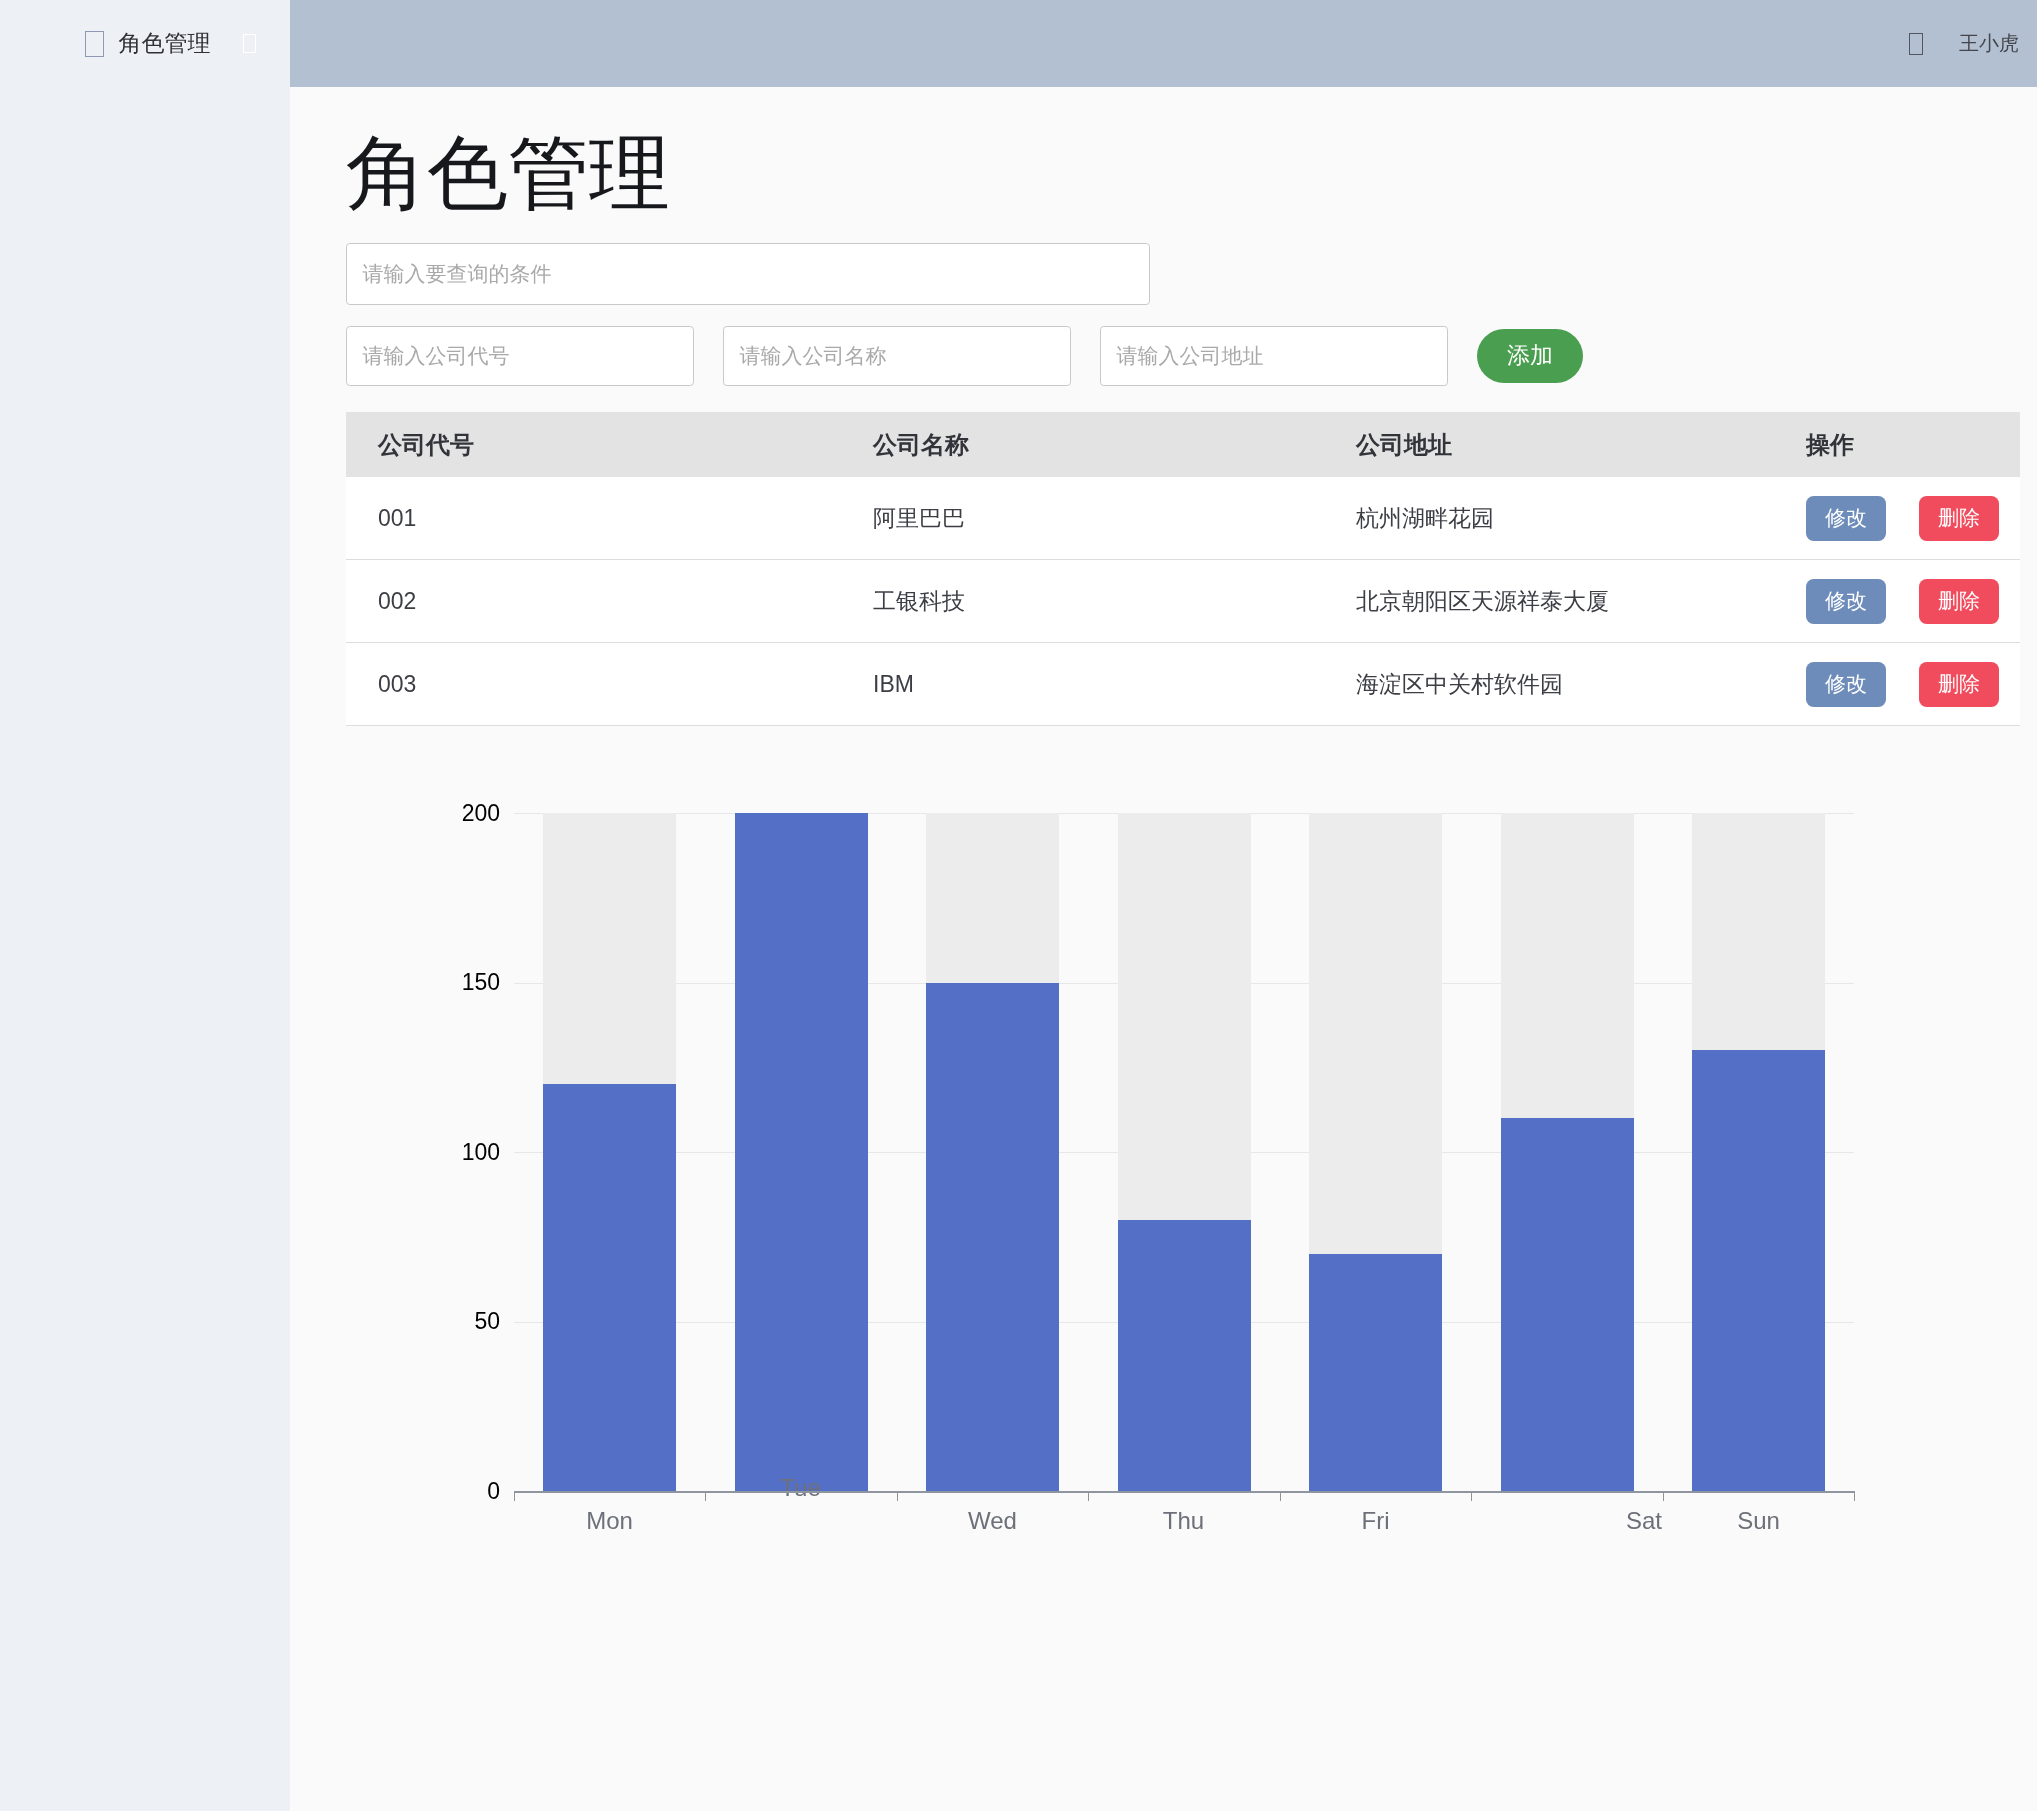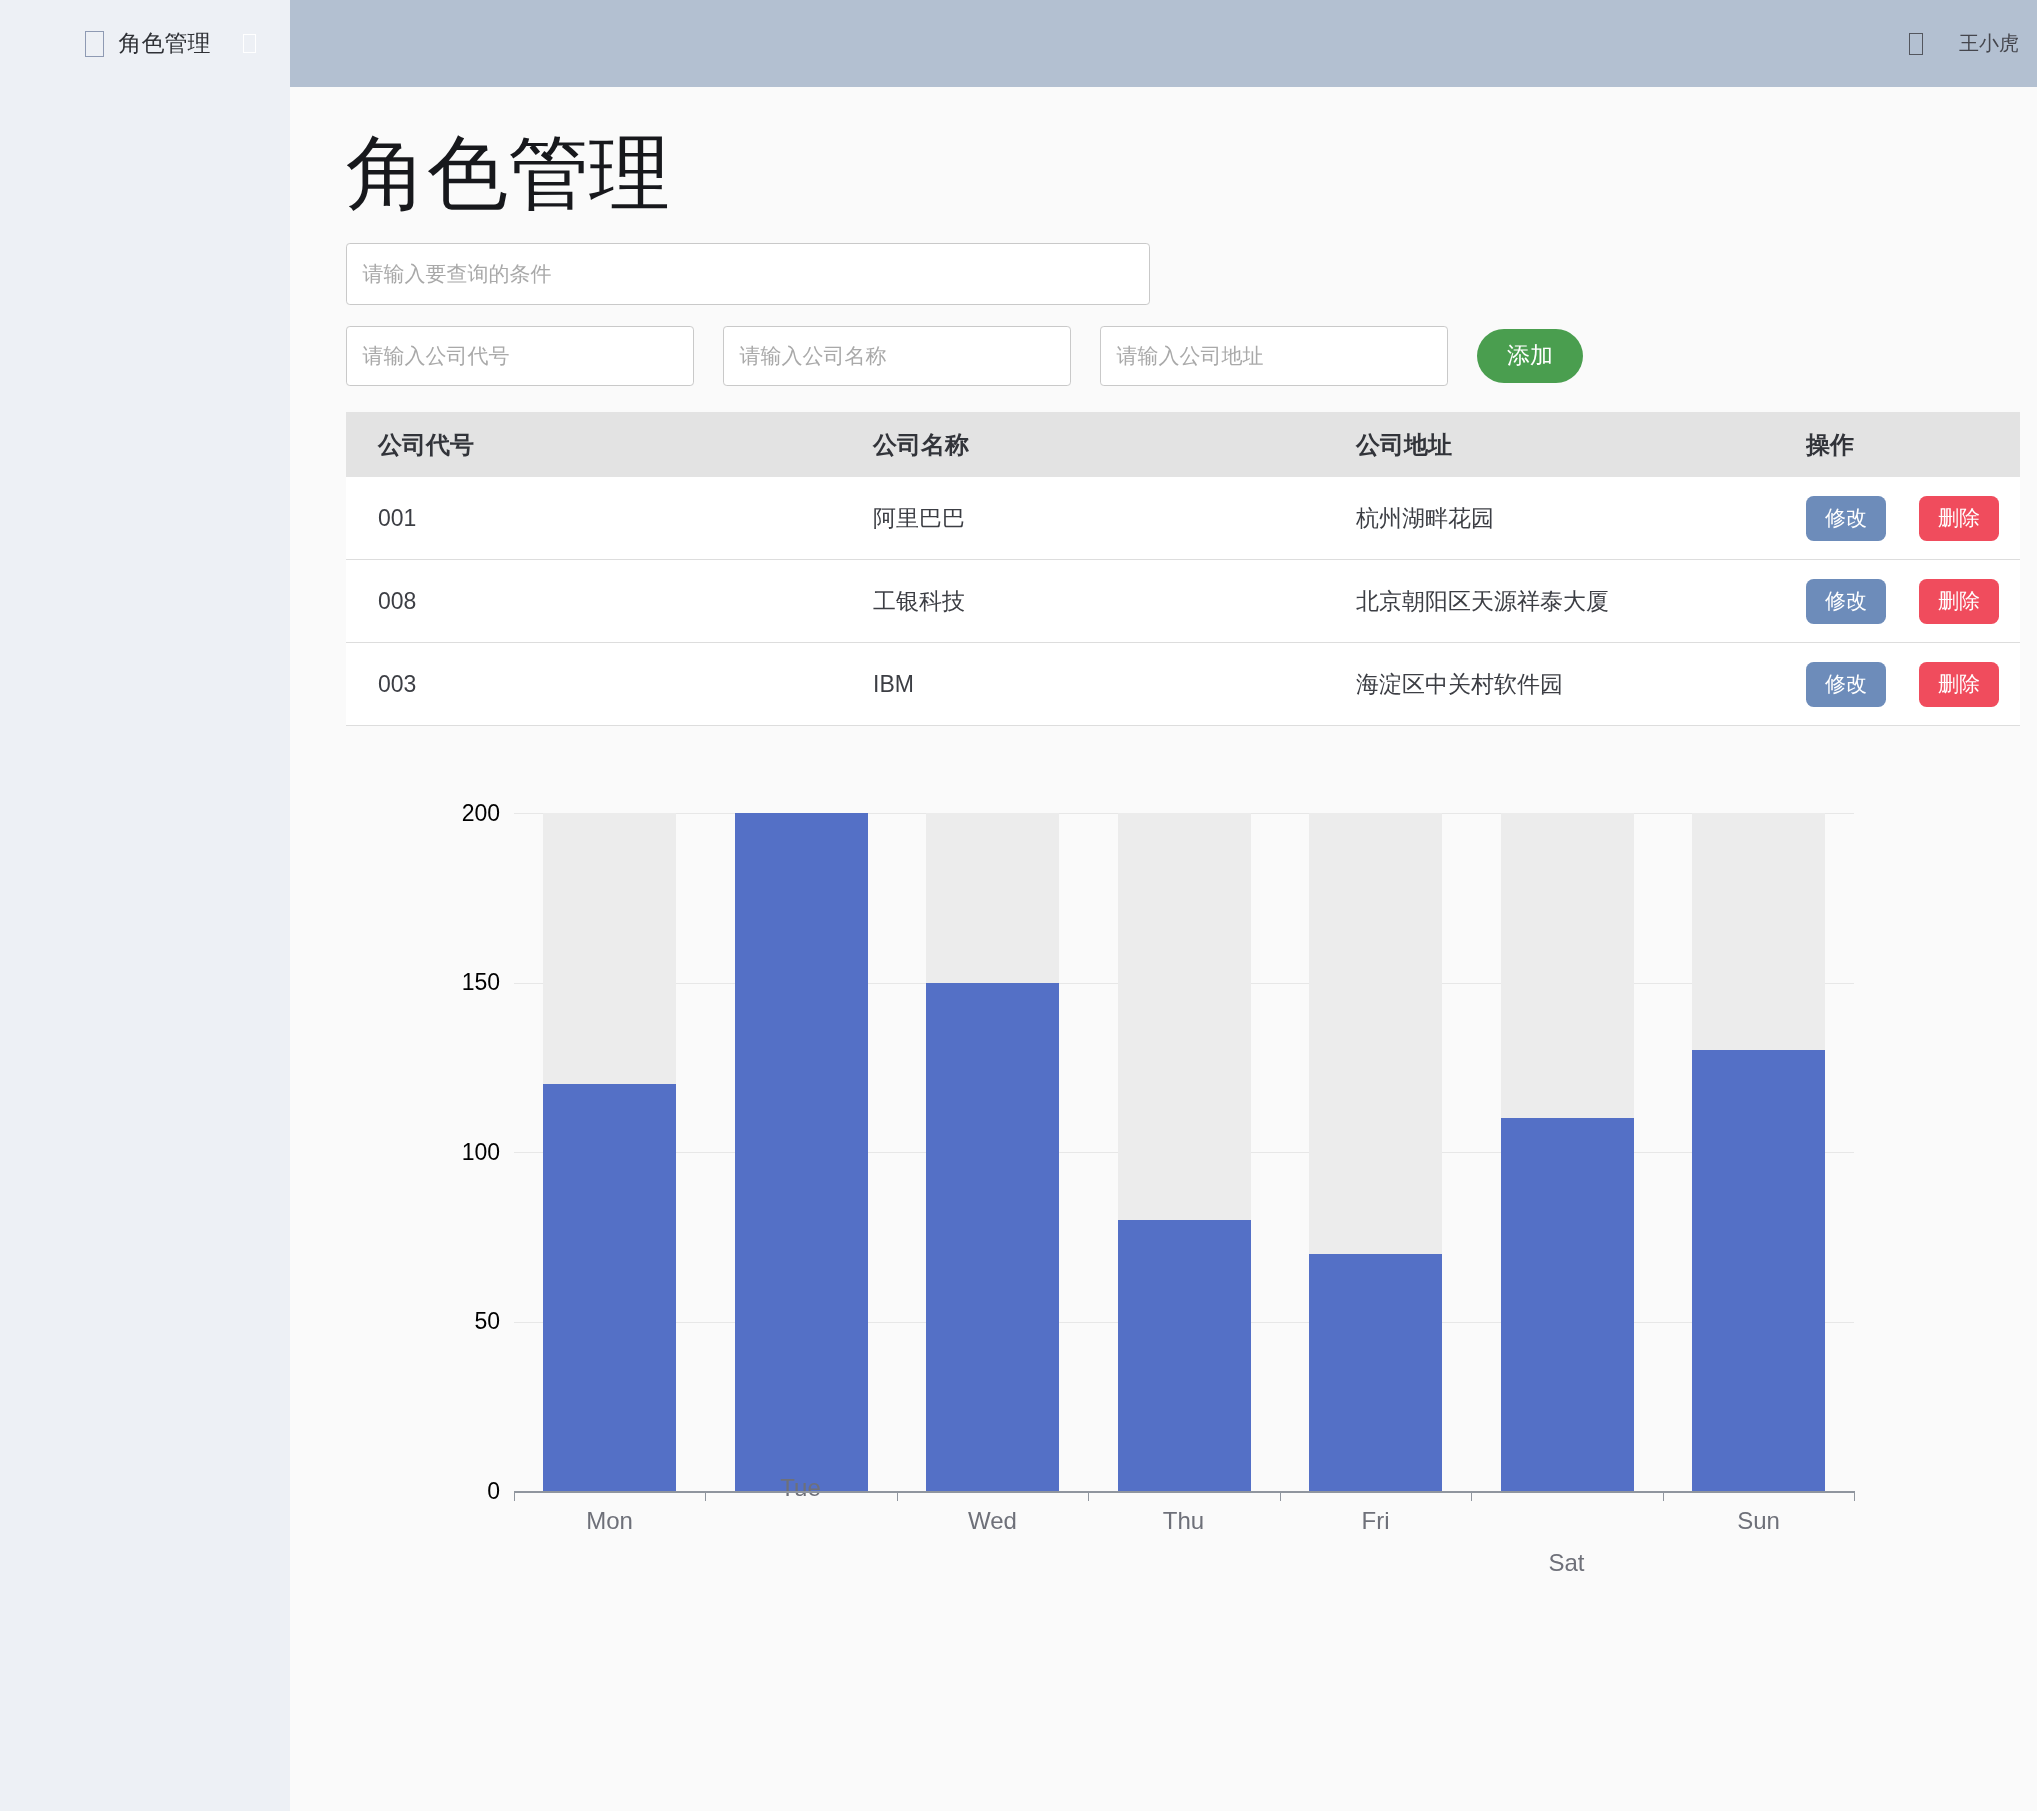--- a/index.html
+++ b/index.html
@@ -95,21 +95,21 @@
     <div class="cell c0">001</div>
     <div class="cell c1">阿里巴巴</div>
     <div class="cell c2">杭州湖畔花园</div>
     <div class="cell c3 actions">
       <button class="btn edit">修改</button>
       <button class="btn del">删除</button>
     </div>
   </div>
 
   <div class="trow">
-    <div class="cell c0">008</div>
+    <div class="cell c0">002</div>
     <div class="cell c1">工银科技</div>
     <div class="cell c2">北京朝阳区天源祥泰大厦</div>
     <div class="cell c3 actions">
       <button class="btn edit">修改</button>
       <button class="btn del">删除</button>
     </div>
   </div>
 
   <div class="trow">
     <div class="cell c0">003</div>
@@ -149,21 +149,21 @@
       <div class="bar" style="left: 657px; top: 433px; width: 133px; height: 271px; background: rgb(84, 112, 198);"></div>
       <div class="tick" style="left: 627px; top: 704px;"></div>
       <div class="xlabel" style="left: 627px; top: 720px; width: 191px;">Thu</div>
       <div class="bgbar" style="left: 848px; top: 26px; width: 133px; height: 678px; background: rgb(236, 236, 236);"></div>
       <div class="bar" style="left: 848px; top: 467px; width: 133px; height: 237px; background: rgb(84, 112, 198);"></div>
       <div class="tick" style="left: 819px; top: 704px;"></div>
       <div class="xlabel" style="left: 819px; top: 720px; width: 191px;">Fri</div>
       <div class="bgbar" style="left: 1040px; top: 26px; width: 133px; height: 678px; background: rgb(236, 236, 236);"></div>
       <div class="bar" style="left: 1040px; top: 331px; width: 133px; height: 373px; background: rgb(84, 112, 198);"></div>
       <div class="tick" style="left: 1010px; top: 704px;"></div>
-      <div class="xlabel" style="left: 1010px; top: 762px; width: 191px;">Sat</div>
+      <div class="xlabel" style="left: 1010px; top: 720px; width: 191px; text-align: right;">Sat</div>
       <div class="bgbar" style="left: 1231px; top: 26px; width: 133px; height: 678px; background: rgb(236, 236, 236);"></div>
       <div class="bar" style="left: 1231px; top: 263px; width: 133px; height: 441px; background: rgb(84, 112, 198);"></div>
       <div class="tick" style="left: 1202px; top: 704px;"></div>
       <div class="xlabel" style="left: 1202px; top: 720px; width: 191px;">Sun</div>
       <div class="tick" style="left: 1393px; top: 704px;"></div>
       <div class="axisline" style="left: 53px; top: 704px; width: 1341px;"></div>
     </div>
 </main>
 
 

